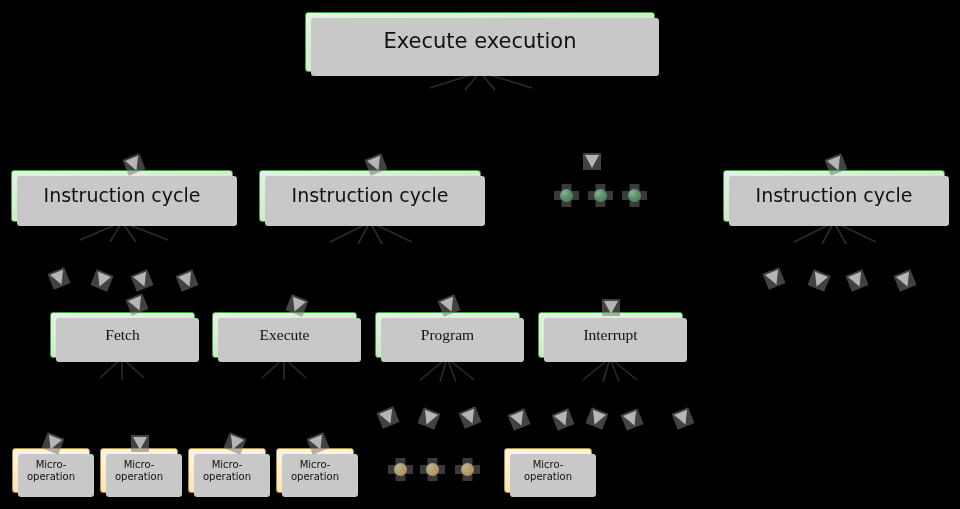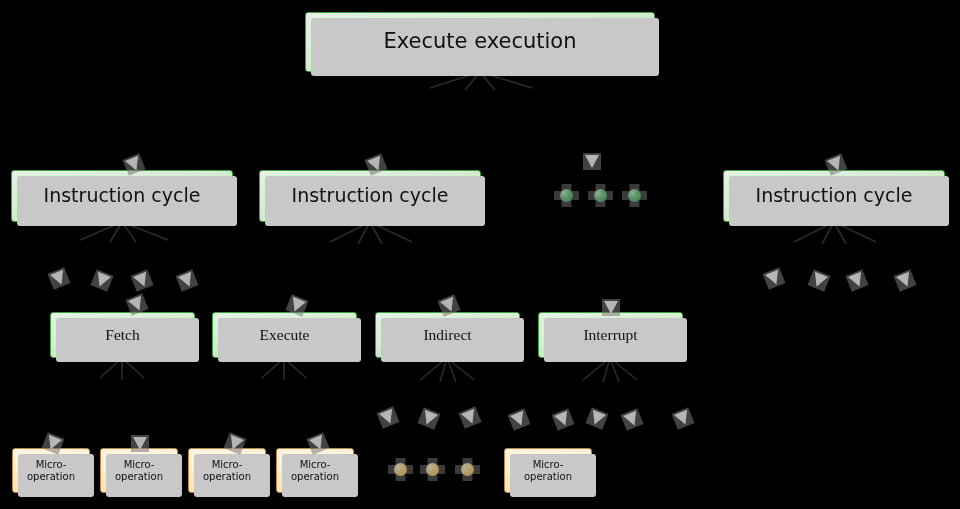--- a/index.html
+++ b/index.html
@@ -191,21 +191,21 @@
     <span class="node-title">Fetch</span>
   </div>
 
   <div class="node node-green txt-md" style="left:212px; top:312px; width:145px; height:46px;">
     <span class="shadow-layer"></span>
     <span class="node-title">Execute</span>
   </div>
 
   <div class="node node-green txt-md" style="left:375px; top:312px; width:145px; height:46px;">
     <span class="shadow-layer"></span>
-    <span class="node-title">Indirect</span>
+    <span class="node-title">Program</span>
   </div>
 
   <div class="node node-green txt-md" style="left:538px; top:312px; width:145px; height:46px;">
     <span class="shadow-layer"></span>
     <span class="node-title">Interrupt</span>
   </div>
 
   <div class="node node-tan txt-sm" style="left:12px; top:448px; width:78px; height:45px;">
     <span class="shadow-layer"></span>
     <span class="node-title">

